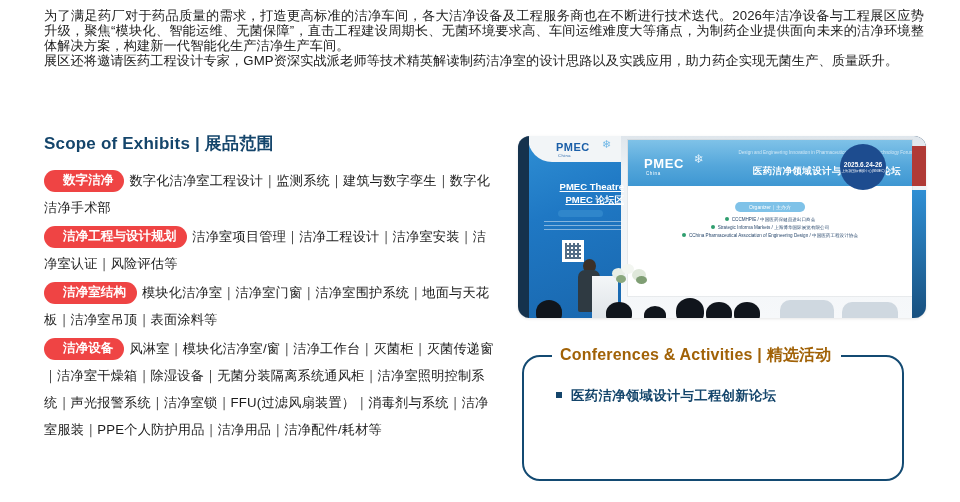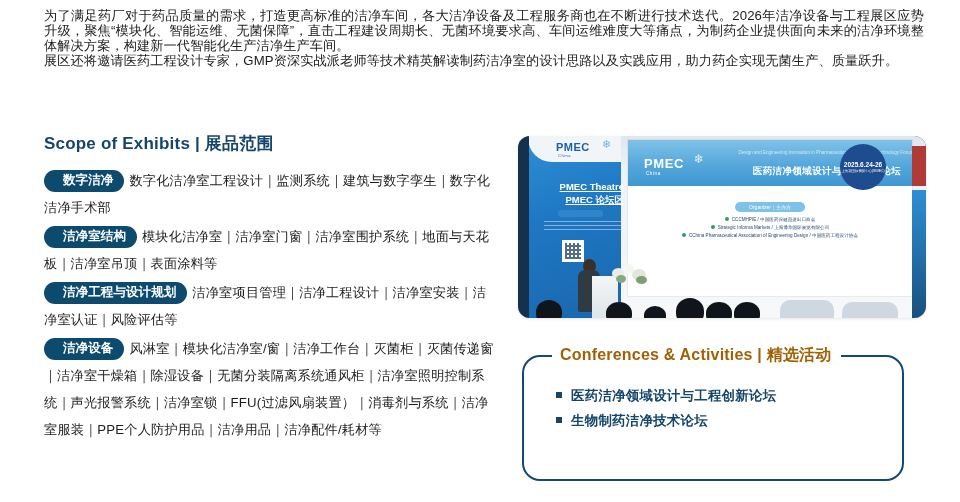--- a/index.html
+++ b/index.html
@@ -53,21 +53,21 @@
   .scope-group {
     margin-bottom: 2px;
   }
   .scope-body {
     font-size: 13.2px;
     line-height: 27px;
     color: #1c1c1c;
   }
   .pill {
     display: inline-block;
-    background: #0c4a6e;
+    background: #ef4444;
     color: #ffffff;
     font-size: 12.6px;
     font-weight: bold;
     border-radius: 11px;
     padding: 2px 11px 3px 19px;
     line-height: 17px;
     margin-right: 5px;
     vertical-align: 1px;
     white-space: nowrap;
   }
@@ -282,27 +282,27 @@
   <div id="scope-title">Scope of Exhibits | 展品范围</div>
 
   <div class="scope-group">
     <div class="scope-body">
       <span class="pill">数字洁净</span><span class="scope-items">数字化洁净室工程设计｜监测系统｜建筑与数字孪生｜数字化洁净手术部</span>
     </div>
   </div>
 
   <div class="scope-group">
     <div class="scope-body">
-      <span class="pill">洁净室结构</span><span class="scope-items">模块化洁净室｜洁净室门窗｜洁净室围护系统｜地面与天花板｜洁净室吊顶｜表面涂料等</span>
+      <span class="pill">洁净工程与设计规划</span><span class="scope-items">洁净室项目管理｜洁净工程设计｜洁净室安装｜洁净室认证｜风险评估等</span>
     </div>
   </div>
 
   <div class="scope-group">
     <div class="scope-body">
-      <span class="pill">洁净工程与设计规划</span><span class="scope-items">洁净室项目管理｜洁净工程设计｜洁净室安装｜洁净室认证｜风险评估等</span>
+      <span class="pill">洁净室结构</span><span class="scope-items">模块化洁净室｜洁净室门窗｜洁净室围护系统｜地面与天花板｜洁净室吊顶｜表面涂料等</span>
     </div>
   </div>
 
   <div class="scope-group">
     <div class="scope-body">
       <span class="pill">洁净设备</span><span class="scope-items">风淋室｜模块化洁净室/窗｜洁净工作台｜灭菌柜｜灭菌传递窗｜洁净室干燥箱｜除湿设备｜无菌分装隔离系统通风柜｜洁净室照明控制系统｜声光报警系统｜洁净室锁｜FFU(过滤风扇装置）｜消毒剂与系统｜洁净室服装｜PPE个人防护用品｜洁净用品｜洁净配件/耗材等</span>
     </div>
   </div>
 </div>
 
@@ -372,14 +372,13 @@
     <div class="torso" style="left:262px;width:54px;height:20px;"></div>
     <div class="head" style="left:336px;width:26px;height:22px;"></div>
     <div class="torso" style="left:324px;width:56px;height:18px;"></div>
   </div>
 </div>
 
 <div id="conf-box"></div>
 <div id="conf-title">Conferences &amp; Activities | 精选活动</div>
 <div id="conf-list">
   <div class="conf-item"><span class="conf-bullet"></span><span>医药洁净领域设计与工程创新论坛</span></div>
-  <div class="conf-item"><span class="conf-bullet"></span><span>生物制药洁净技术论坛</span></div>
 </div>
 
 </body></html>

